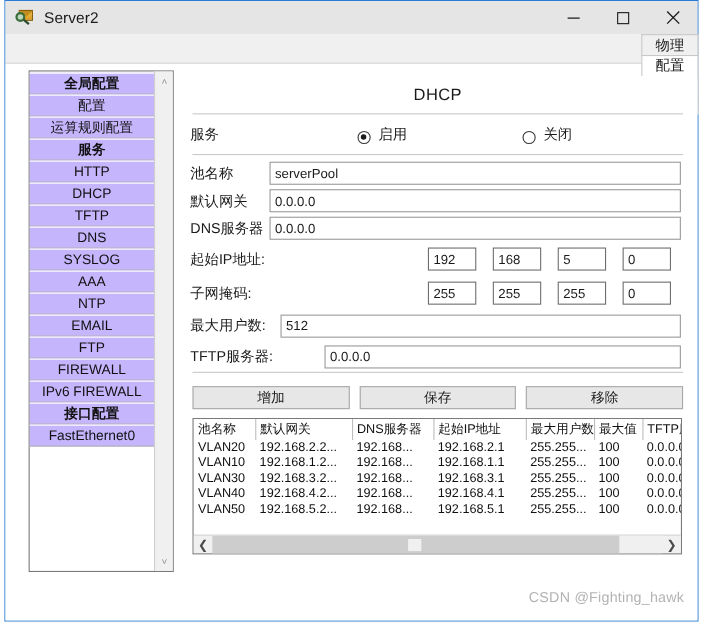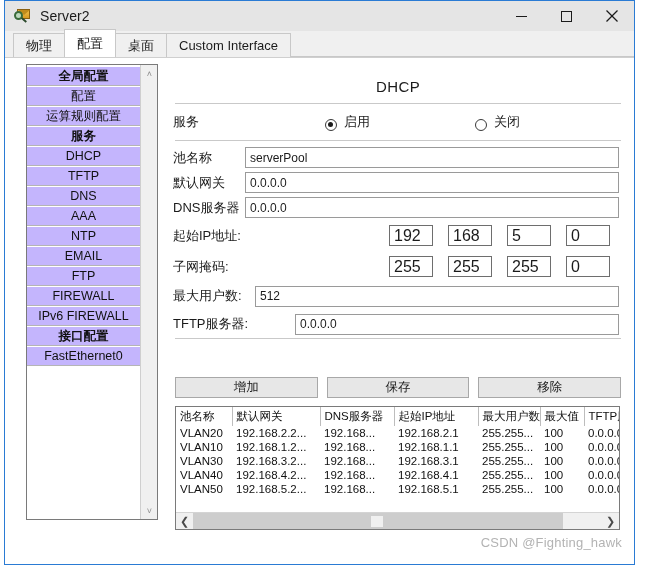--- a/index.html
+++ b/index.html
@@ -84,20 +84,21 @@
 
   
   #tab-strip {
     position: relative;
     height: 27px;
     background: #f0f0f0;
     border-bottom: 1px solid #cfcfcf;
     display: flex;
     align-items: flex-end;
     padding-left: 8px;
+    flex-direction: column;
   }
   .tab {
     height: 24px;
     padding: 0 12px;
     display: flex;
     align-items: center;
     font-size: 13px;
     color: #1b1b1b;
     background: #f0f0f0;
     border: 1px solid #c8c8c8;
@@ -248,21 +249,21 @@
     color: #1b1b1b;
     padding: 0 4px;
     line-height: 19px;
     outline: none;
   }
   .octet {
     width: 44px;
     height: 21px;
     border: 1px solid #6e6e6e;
     background: #ffffff;
-    font-size: 16px;
+    font-size: 12px;
     color: #1b1b1b;
     padding: 0 4px;
     line-height: 19px;
     position: absolute;
   }
   .oct1 { left: 216px; }
   .oct2 { left: 275px; }
   .oct3 { left: 334px; }
   .oct4 { left: 393px; }
 
@@ -277,21 +278,20 @@
     flex: 1;
     height: 21px;
     background: #e7e7e7;
     border: 1px solid #a8a8a8;
     font-size: 12.5px;
     color: #1b1b1b;
     display: flex;
     align-items: center;
     justify-content: center;
     font-family: "Liberation Sans", "DejaVu Sans", sans-serif;
-    margin-top: 26px;
   }
 
   
   #table-box {
     margin-top: 8px;
     margin-left: 2px;
     width: 445px;
     height: 124px;
     border: 1px solid #7a7a7a;
     background: #ffffff;
@@ -420,23 +420,25 @@
   </div>
 
   <div id="content">
 
     <div id="sidebar">
       <div id="sidebar-list">
         <div class="side-item header">全局配置</div>
         <div class="side-item">配置</div>
         <div class="side-item">运算规则配置</div>
         <div class="side-item header">服务</div>
+        <div class="side-item">HTTP</div>
         <div class="side-item">DHCP</div>
         <div class="side-item">TFTP</div>
         <div class="side-item">DNS</div>
+        <div class="side-item">SYSLOG</div>
         <div class="side-item">AAA</div>
         <div class="side-item">NTP</div>
         <div class="side-item">EMAIL</div>
         <div class="side-item">FTP</div>
         <div class="side-item">FIREWALL</div>
         <div class="side-item">IPv6 FIREWALL</div>
         <div class="side-item header">接口配置</div>
         <div class="side-item">FastEthernet0</div>
       </div>
       <div id="sidebar-scroll">

